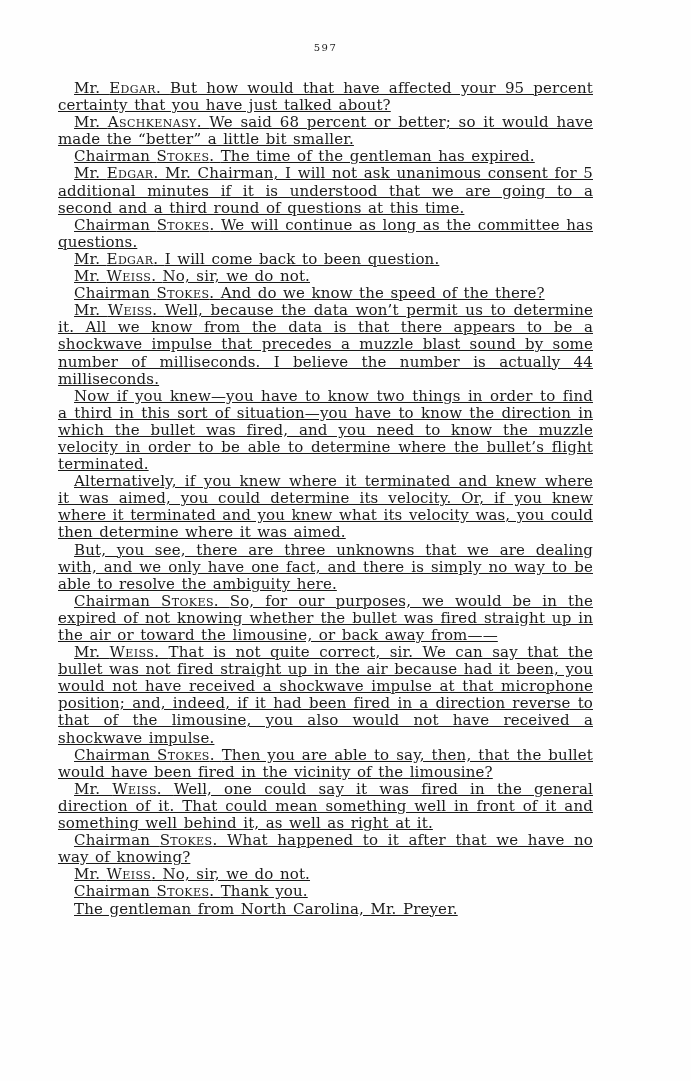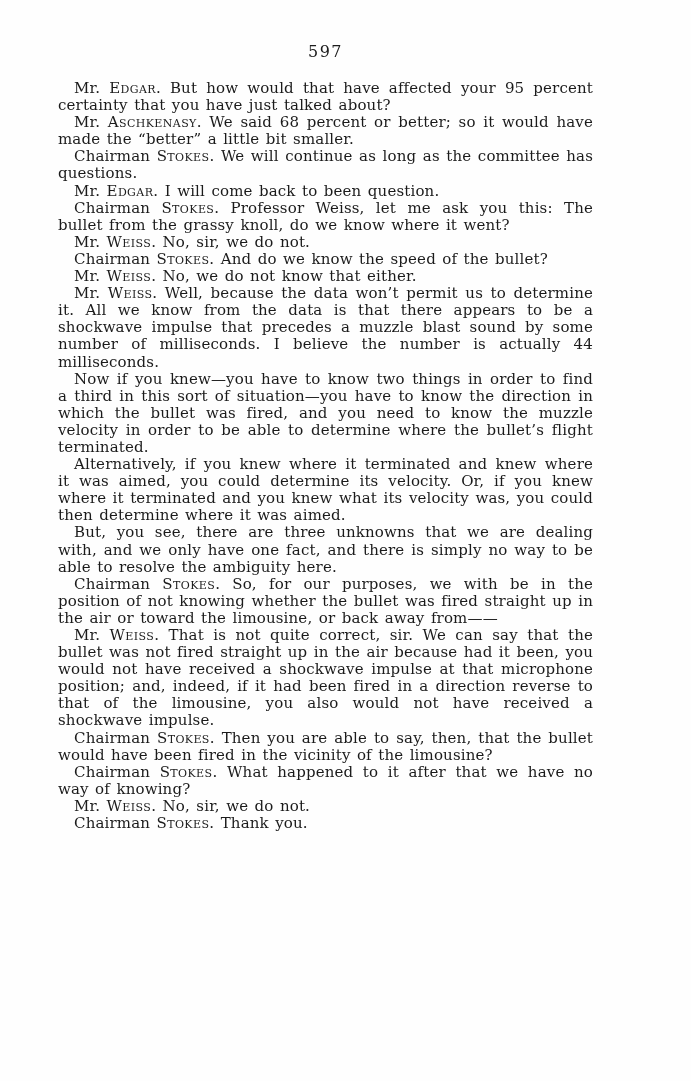--- a/index.html
+++ b/index.html
@@ -17,29 +17,30 @@
     background: #fefefe;
     color: #191919;
     font-family: "DejaVu Serif", "Liberation Serif", serif;
   }
   .page-number {
     position: absolute;
     top: 42px;
     left: 58px;
     width: 535px;
     text-align: center;
-    font-size: 16px;
+    font-size: 10px;
     letter-spacing: 1.5px;
     color: #1c1c1c;
   }
   .text-column {
     position: absolute;
     top: 80px;
     left: 58px;
     width: 535px;
+    text-decoration: underline;
   }
   .text-column p {
     margin: 0;
     padding: 0;
     font-size: 15px;
     line-height: 17.1px;
     text-align: justify;
     text-indent: 16px;
     word-spacing: 1.5px;
     letter-spacing: 0.15px;
@@ -55,50 +56,52 @@
 <body>
 
 <div class="scan-page">
   <div class="page-number">597</div>
 
   <div class="text-column">
   <p><span><span>Mr. </span><span class="sc">Edgar</span><span>. </span></span><span>But how would that have affected your 95 percent certainty that you have just talked about?</span></p>
 
   <p><span><span>Mr. </span><span class="sc">Aschkenasy</span><span>. </span></span><span>We said 68 percent or better; so it would have made the “better” a little bit smaller.</span></p>
 
+  <p><span><span>Chairman </span><span class="sc">Stokes</span><span>. </span></span><span>The time of the gentleman has expired.</span></p>
 
+  <p><span><span>Mr. </span><span class="sc">Edgar</span><span>. </span></span><span>Mr. Chairman, I will not ask unanimous consent for 5 additional minutes if it is understood that we are going to a second and a third round of questions at this time.</span></p>
 
   <p><span><span>Chairman </span><span class="sc">Stokes</span><span>. </span></span><span>We will continue as long as the committee has questions.</span></p>
 
   <p><span><span>Mr. </span><span class="sc">Edgar</span><span>. </span></span><span>I will come back to been question.</span></p>
 
-  <p><span><span>Chairman </span><span class="sc">Stokes</span><span>. </span></span><span>Professor Weiss, let me ask you this: The bullet from the grassy knoll, do we know where it went?</span></p>
 
   <p><span><span>Mr. </span><span class="sc">Weiss</span><span>. </span></span><span>No, sir, we do not.</span></p>
 
-  <p><span><span>Chairman </span><span class="sc">Stokes</span><span>. </span></span><span>And do we know the speed of the bullet?</span></p>
+  <p><span><span>Chairman </span><span class="sc">Stokes</span><span>. </span></span><span>And do we know the speed of the there?</span></p>
 
-  <p><span><span>Mr. </span><span class="sc">Weiss</span><span>. </span></span><span>No, we do not know that either.</span></p>
 
 
   <p><span><span>Mr. </span><span class="sc">Weiss</span><span>. </span></span><span>Well, because the data won’t permit us to determine it. All we know from the data is that there appears to be a shockwave impulse that precedes a muzzle blast sound by some number of milliseconds. I believe the number is actually 44 milliseconds.</span></p>
 
   <p><span>Now if you knew—you have to know two things in order to find a third in this sort of situation—you have to know the direction in which the bullet was fired, and you need to know the muzzle velocity in order to be able to determine where the bullet’s flight terminated.</span></p>
 
   <p><span>Alternatively, if you knew where it terminated and knew where it was aimed, you could determine its velocity. Or, if you knew where it terminated and you knew what its velocity was, you could then determine where it was aimed.</span></p>
 
   <p><span>But, you see, there are three unknowns that we are dealing with, and we only have one fact, and there is simply no way to be able to resolve the ambiguity here.</span></p>
 
-  <p><span><span>Chairman </span><span class="sc">Stokes</span><span>. </span></span><span>So, for our purposes, we with be in the position of not knowing whether the bullet was fired straight up in the air or toward the limousine, or back away from——</span></p>
+  <p><span><span>Chairman </span><span class="sc">Stokes</span><span>. </span></span><span>So, for our purposes, we would be in the expired of not knowing whether the bullet was fired straight up in the air or toward the limousine, or back away from——</span></p>
 
   <p><span><span>Mr. </span><span class="sc">Weiss</span><span>. </span></span><span>That is not quite correct, sir. We can say that the bullet was not fired straight up in the air because had it been, you would not have received a shockwave impulse at that microphone position; and, indeed, if it had been fired in a direction reverse to that of the limousine, you also would not have received a shockwave impulse.</span></p>
 
   <p><span><span>Chairman </span><span class="sc">Stokes</span><span>. </span></span><span>Then you are able to say, then, that the bullet would have been fired in the vicinity of the limousine?</span></p>
 
+  <p><span><span>Mr. </span><span class="sc">Weiss</span><span>. </span></span><span>Well, one could say it was fired in the general direction of it. That could mean something well in front of it and something well behind it, as well as right at it.</span></p>
 
   <p><span><span>Chairman </span><span class="sc">Stokes</span><span>. </span></span><span>What happened to it after that we have no way of knowing?</span></p>
 
   <p><span><span>Mr. </span><span class="sc">Weiss</span><span>. </span></span><span>No, sir, we do not.</span></p>
 
   <p><span><span>Chairman </span><span class="sc">Stokes</span><span>. </span></span><span>Thank you.</span></p>
 
+  <p><span>The gentleman from North Carolina, Mr. Preyer.</span></p>
 </div>
 </div>
 
 </body></html>

